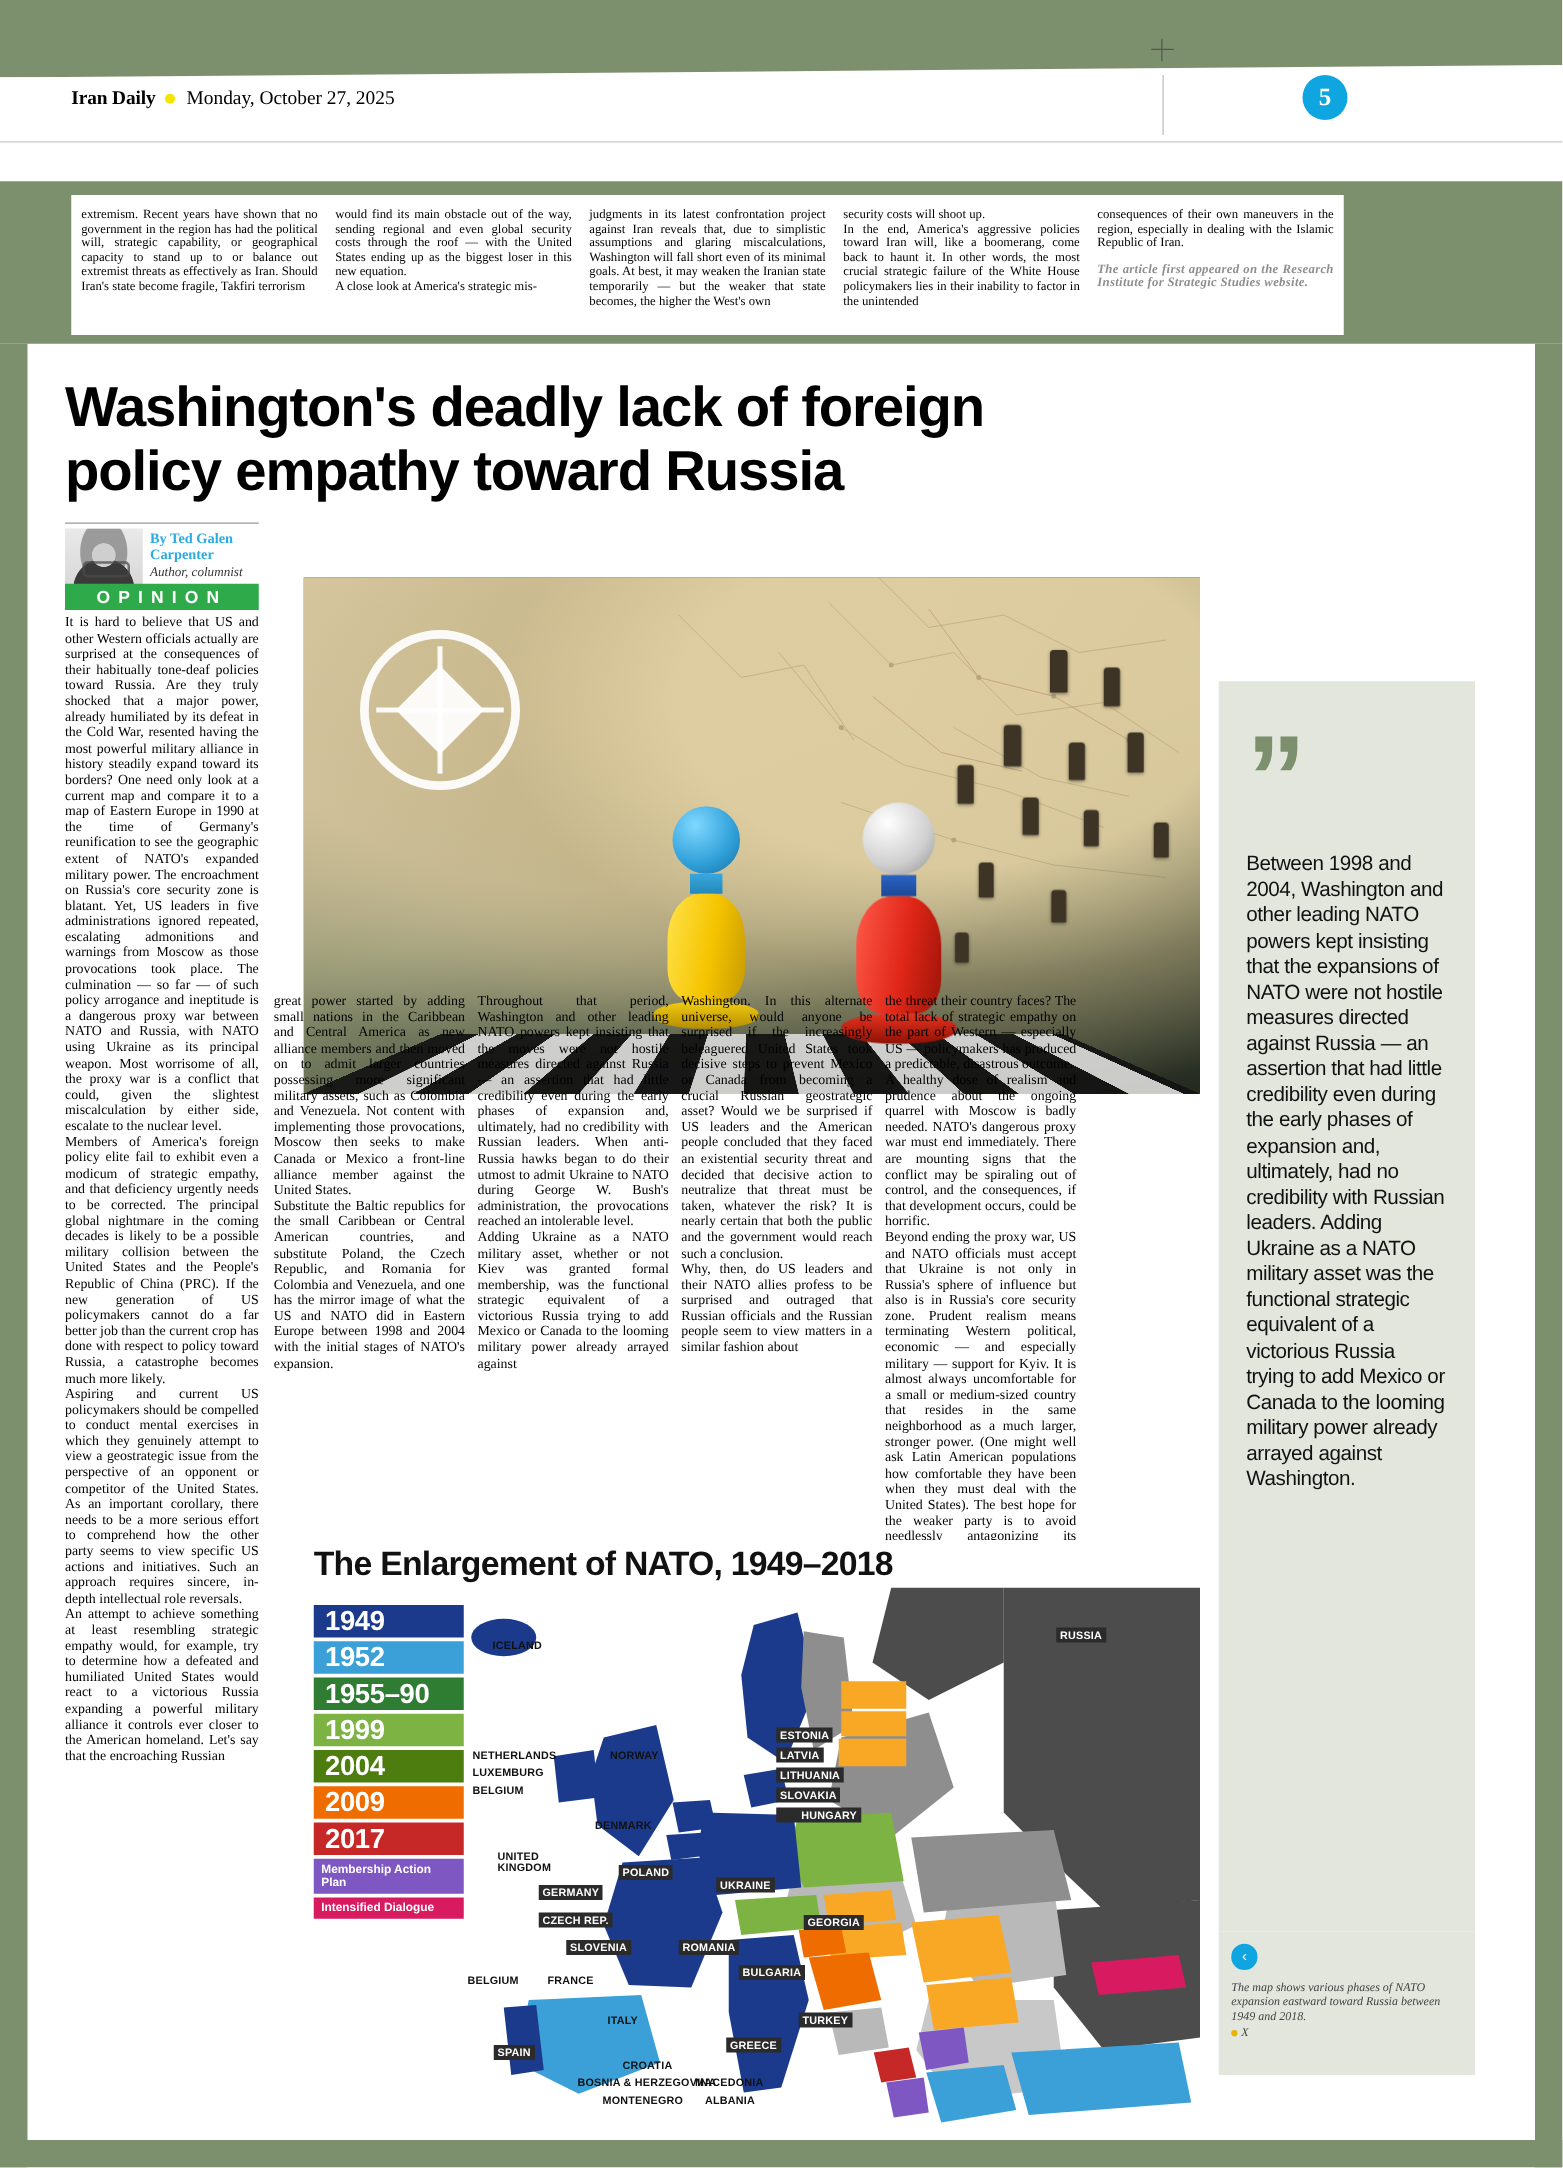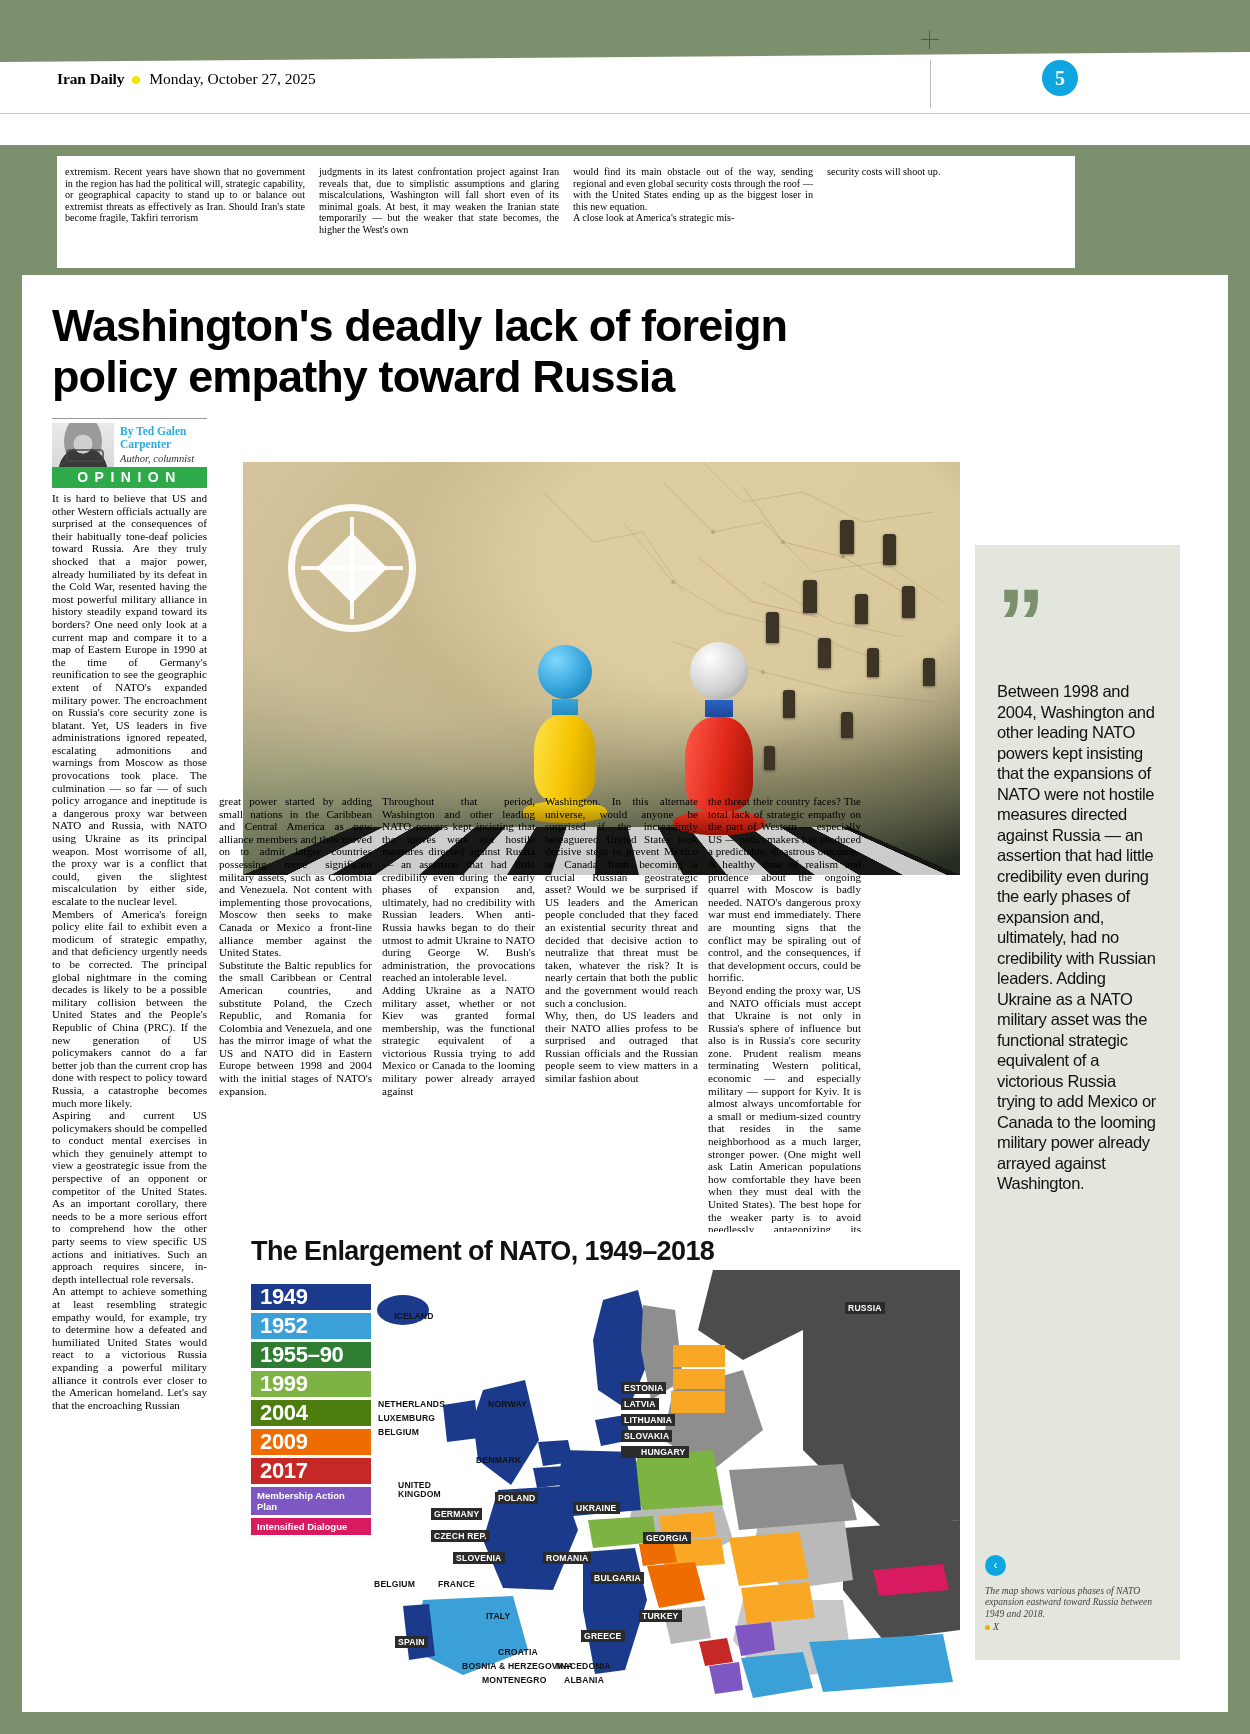--- a/index.html
+++ b/index.html
@@ -289,27 +289,31 @@
 </div>
 <div class="page-badge">5</div>
 <div class="mh-bottom-line"></div>
 
 <div class="cont-band"></div>
 <div class="cont-inner">
   <div class="cont-col">
     <p>extremism. Recent years have shown that no government in the region has had the political will, strategic capability, or geographical capacity to stand up to or balance out extremist threats as effectively as Iran. Should Iran's state become fragile, Takfiri terrorism</p>
   </div>
   <div class="cont-col">
+    <p><span>would find its main obstacle out of the way, sending regional and even global security costs through the roof — with the United States ending up as the biggest loser in this new equation.</span><br><span>A close look at America's strategic mis-</span></p>
+  </div>
+  <div class="cont-col">
     <p>judgments in its latest confrontation project against Iran reveals that, due to simplistic assumptions and glaring miscalculations, Washington will fall short even of its minimal goals. At best, it may weaken the Iranian state temporarily — but the weaker that state becomes, the higher the West's own</p>
   </div>
   <div class="cont-col">
-    <p><span>would find its main obstacle out of the way, sending regional and even global security costs through the roof — with the United States ending up as the biggest loser in this new equation.</span><br><span>A close look at America's strategic mis-</span></p>
+    <p><span>security costs will shoot up.</span><br><span>In the end, America's aggressive policies toward Iran will, like a boomerang, come back to haunt it. In other words, the most crucial strategic failure of the White House policymakers lies in their inability to factor in the unintended</span></p>
   </div>
   <div class="cont-col">
-    <p><span>security costs will shoot up.</span><br></p>
+    <p>consequences of their own maneuvers in the region, especially in dealing with the Islamic Republic of Iran.</p>
+    <p class="cont-italic">The article first appeared on the Research Institute for Strategic Studies website.</p>
   </div>
 </div>
 
 <div class="left-rail"></div>
 <div class="right-rail"></div>
 <div class="bottom-green"></div>
 
 <div class="headline">Washington's deadly lack of foreign policy empathy toward Russia</div>
 
 <div class="byline">

